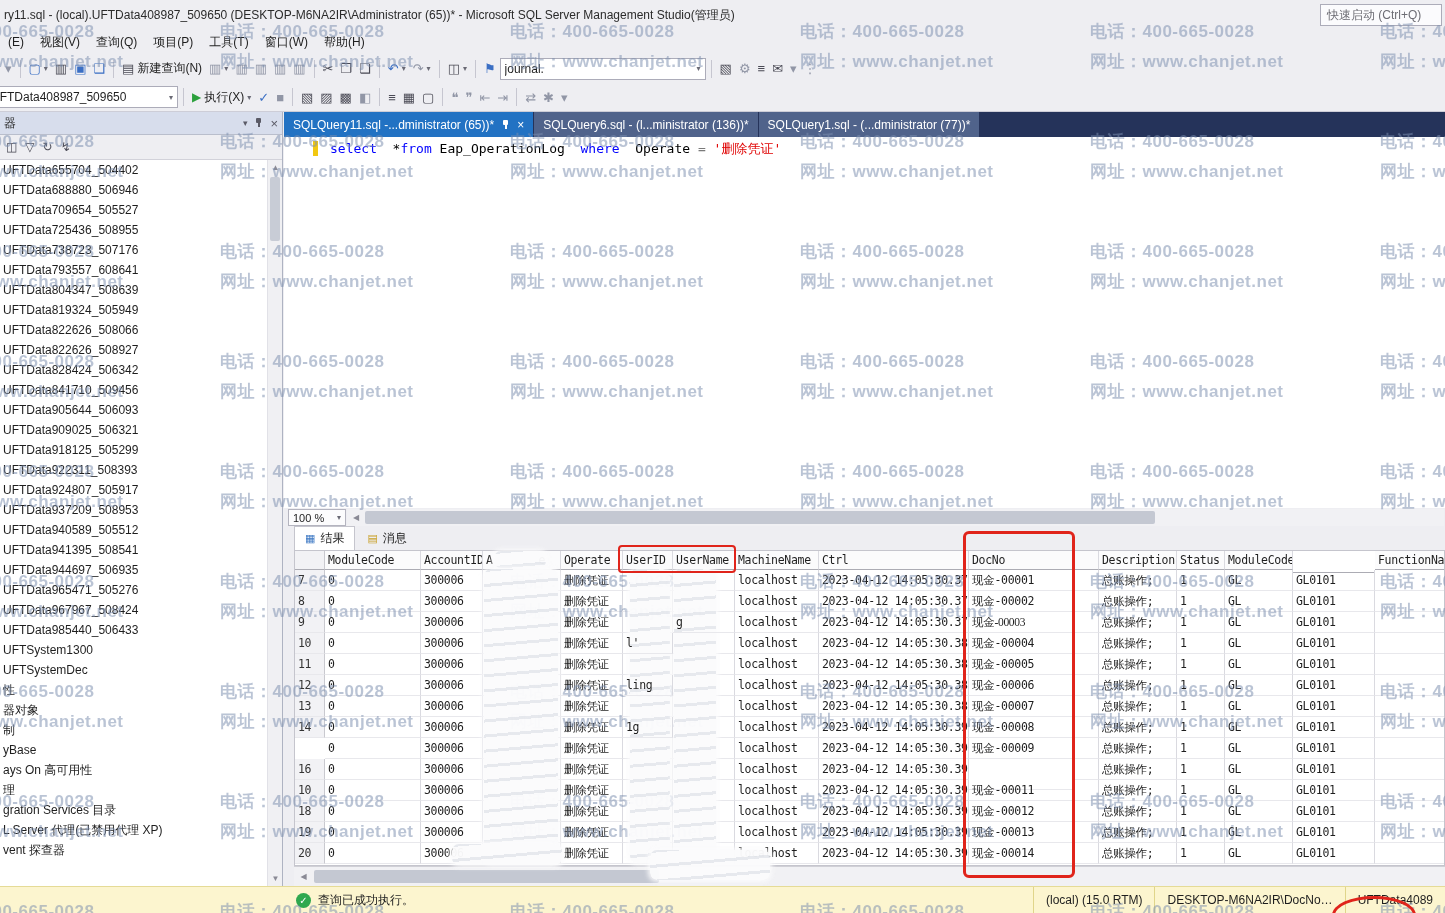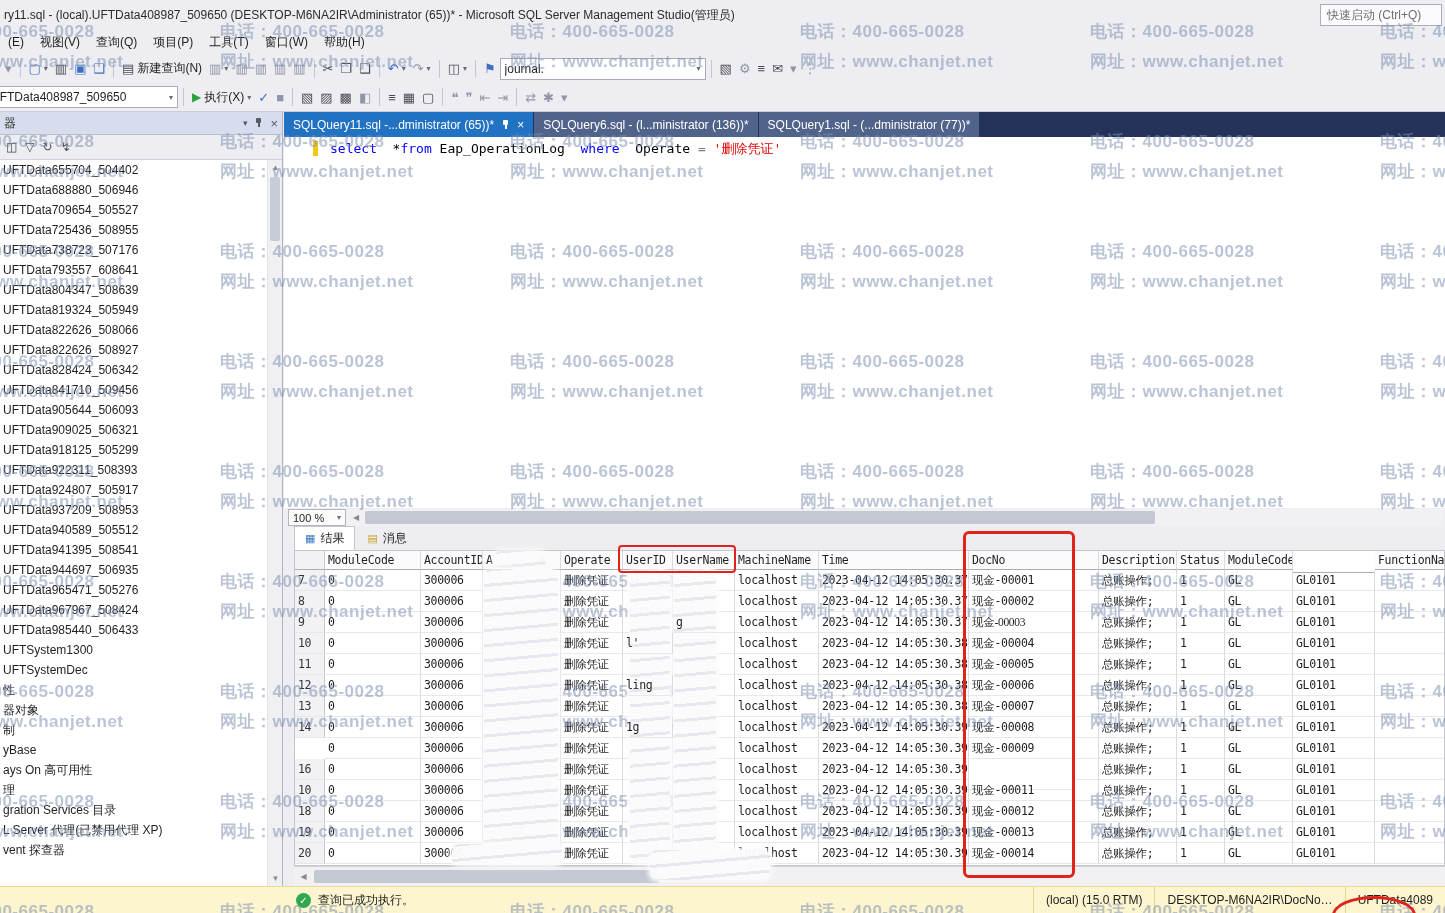--- a/index.html
+++ b/index.html
@@ -389,21 +389,21 @@
       <div class="grid" id="grid">
           <div class="grid-row grid-header">
             <div class="grid-cell rownum" style="width: 30px;"><span></span></div>
             <div class="grid-cell" style="width: 96px;"><span>ModuleCode</span></div>
             <div class="grid-cell" style="width: 62px;"><span>AccountID</span></div>
             <div class="grid-cell" style="width: 78px;"><span>A</span><span class="head-tail">e</span></div>
             <div class="grid-cell" style="width: 62px;"><span>Operate</span></div>
             <div class="grid-cell" style="width: 50px;"><span>UserID</span></div>
             <div class="grid-cell" style="width: 62px;"><span>UserName</span></div>
             <div class="grid-cell" style="width: 84px;"><span>MachineName</span></div>
-            <div class="grid-cell" style="width: 150px;"><span>Time</span></div>
+            <div class="grid-cell" style="width: 150px;"><span>Ctrl</span></div>
             <div class="grid-cell" style="width: 104px;"><span>DocNo</span></div>
             <div class="grid-cell" style="width: 26px;"><span></span></div>
             <div class="grid-cell" style="width: 78px;"><span>Description</span></div>
             <div class="grid-cell" style="width: 48px;"><span>Status</span></div>
             <div class="grid-cell" style="width: 68px;"><span>ModuleCode</span></div>
             <div class="grid-cell" style="width: 82px; margin-top: 21px;"><span>FunctionCode</span></div>
             <div class="grid-cell" style="width: 100px;"><span>FunctionNa</span></div>
           </div>
           <div class="grid-row">
             <div class="grid-cell rownum" style="width: 30px;">7</div>

